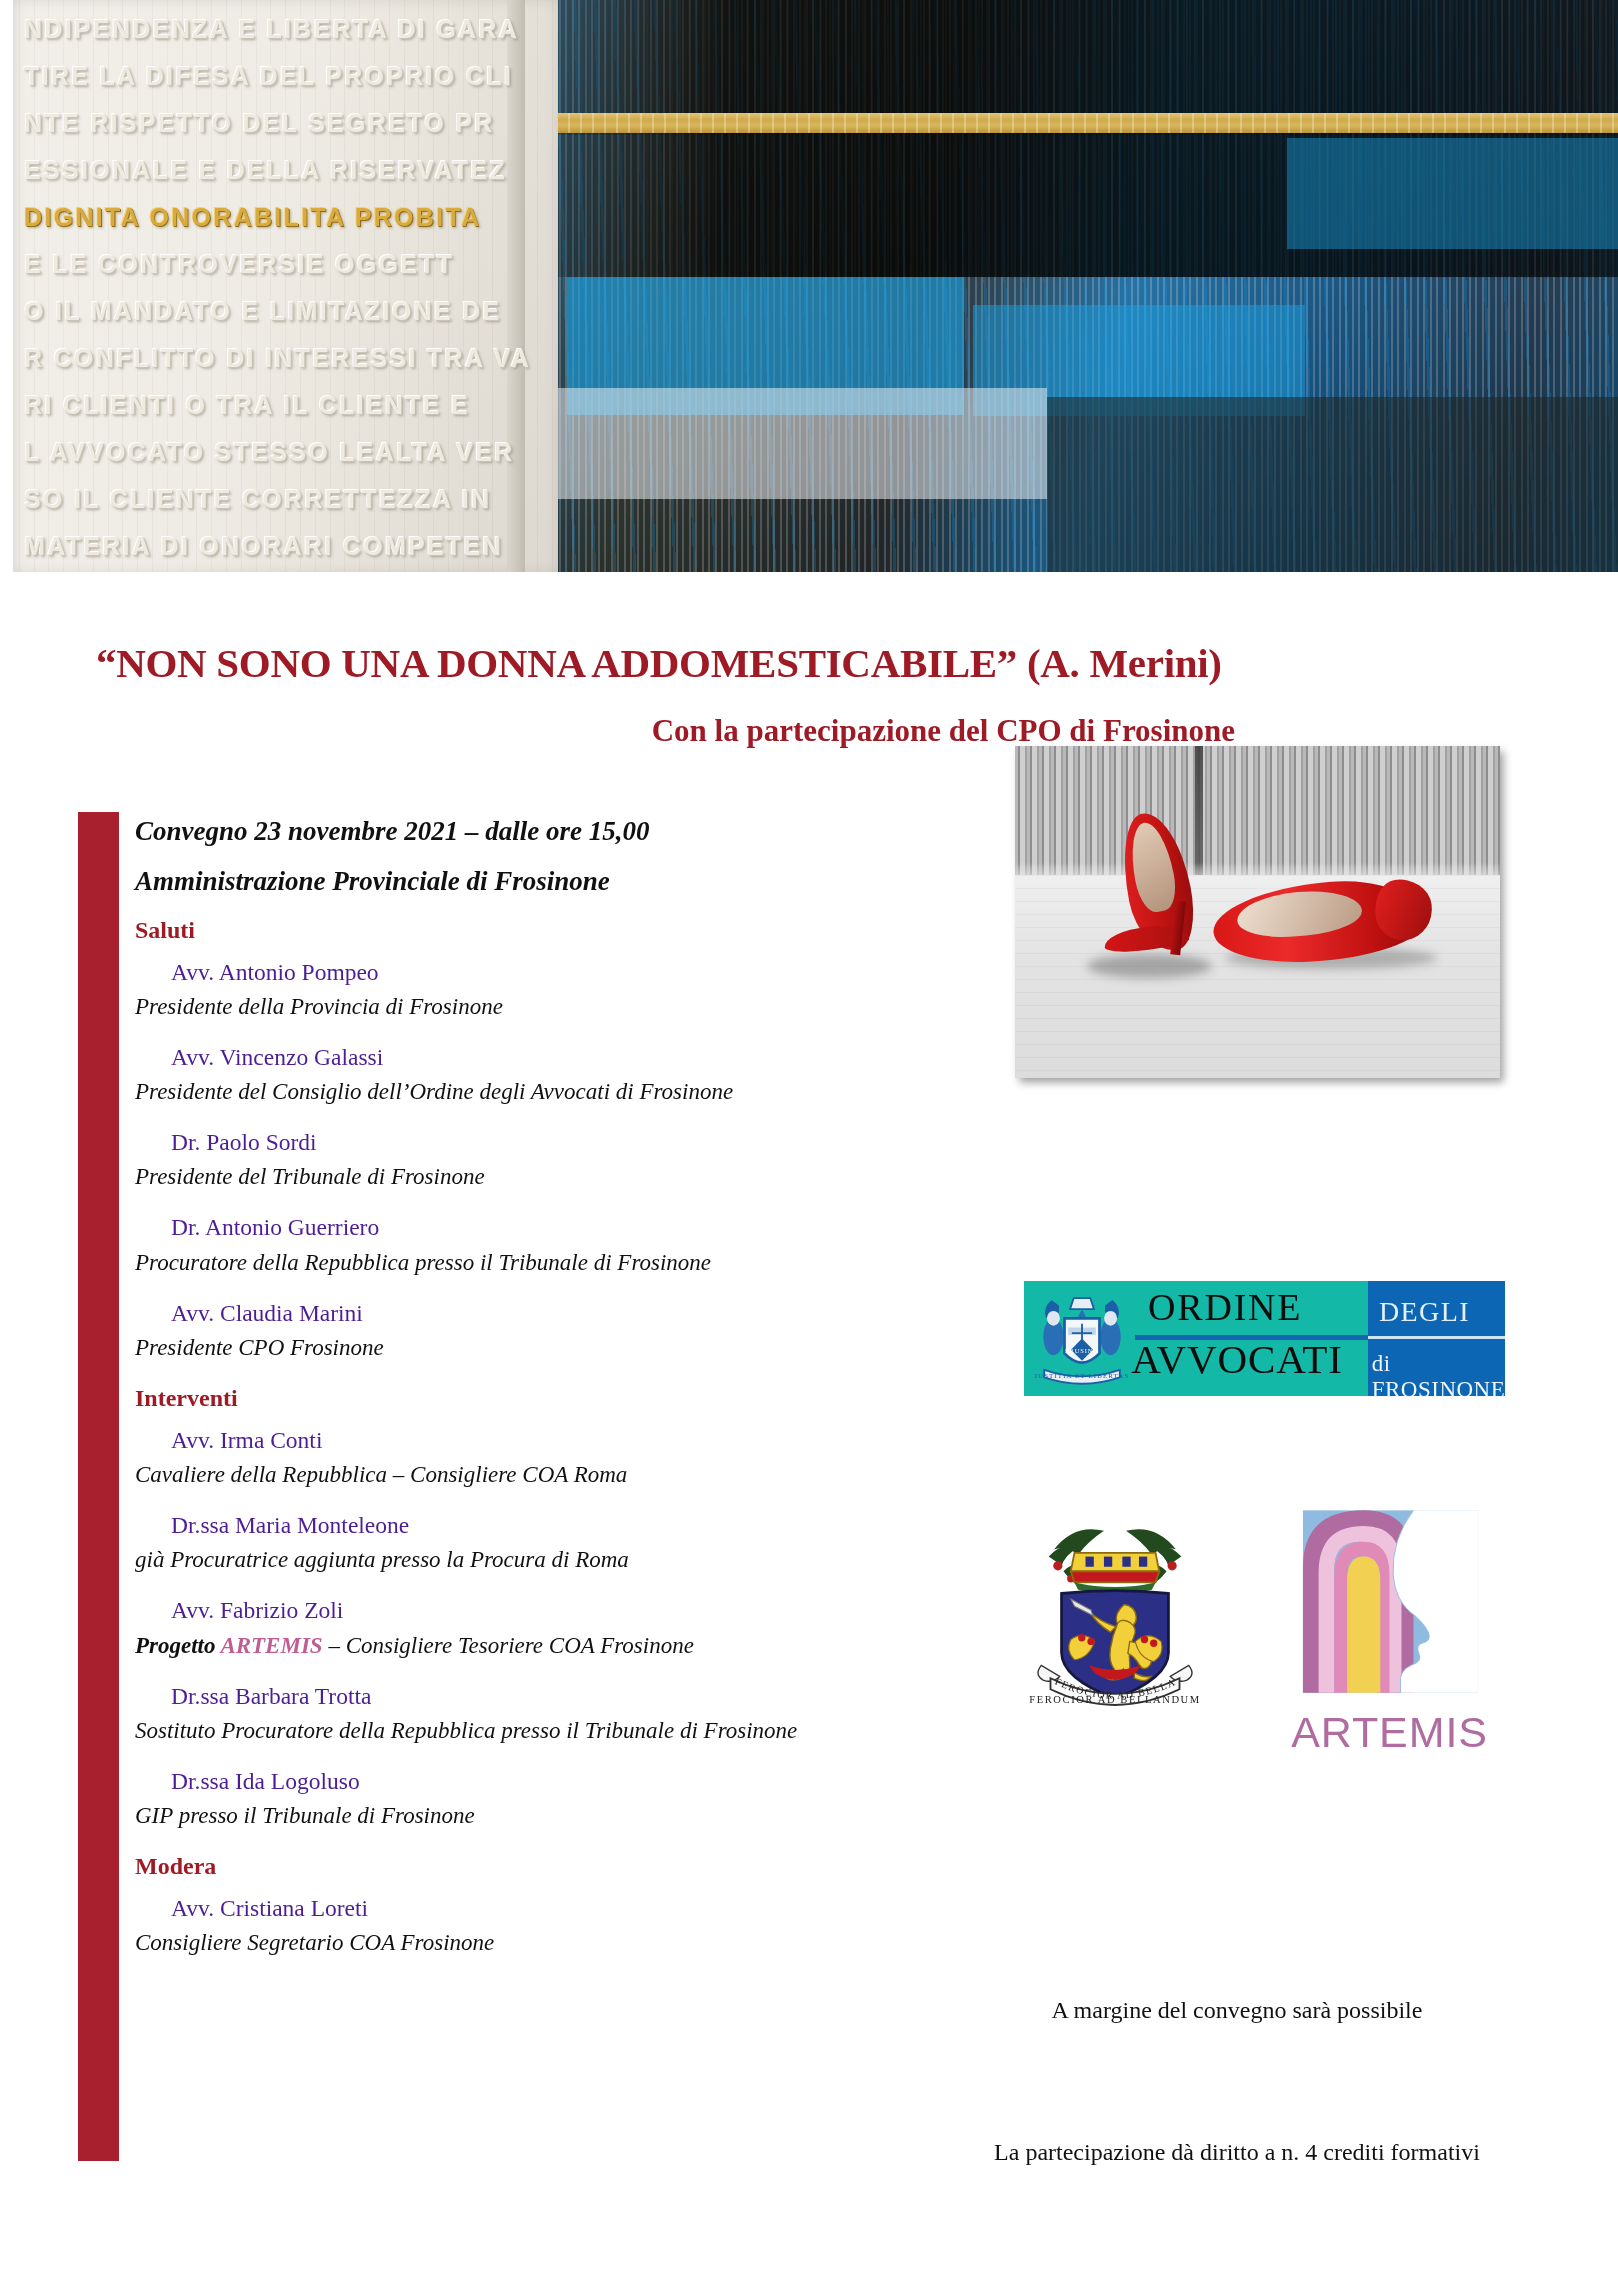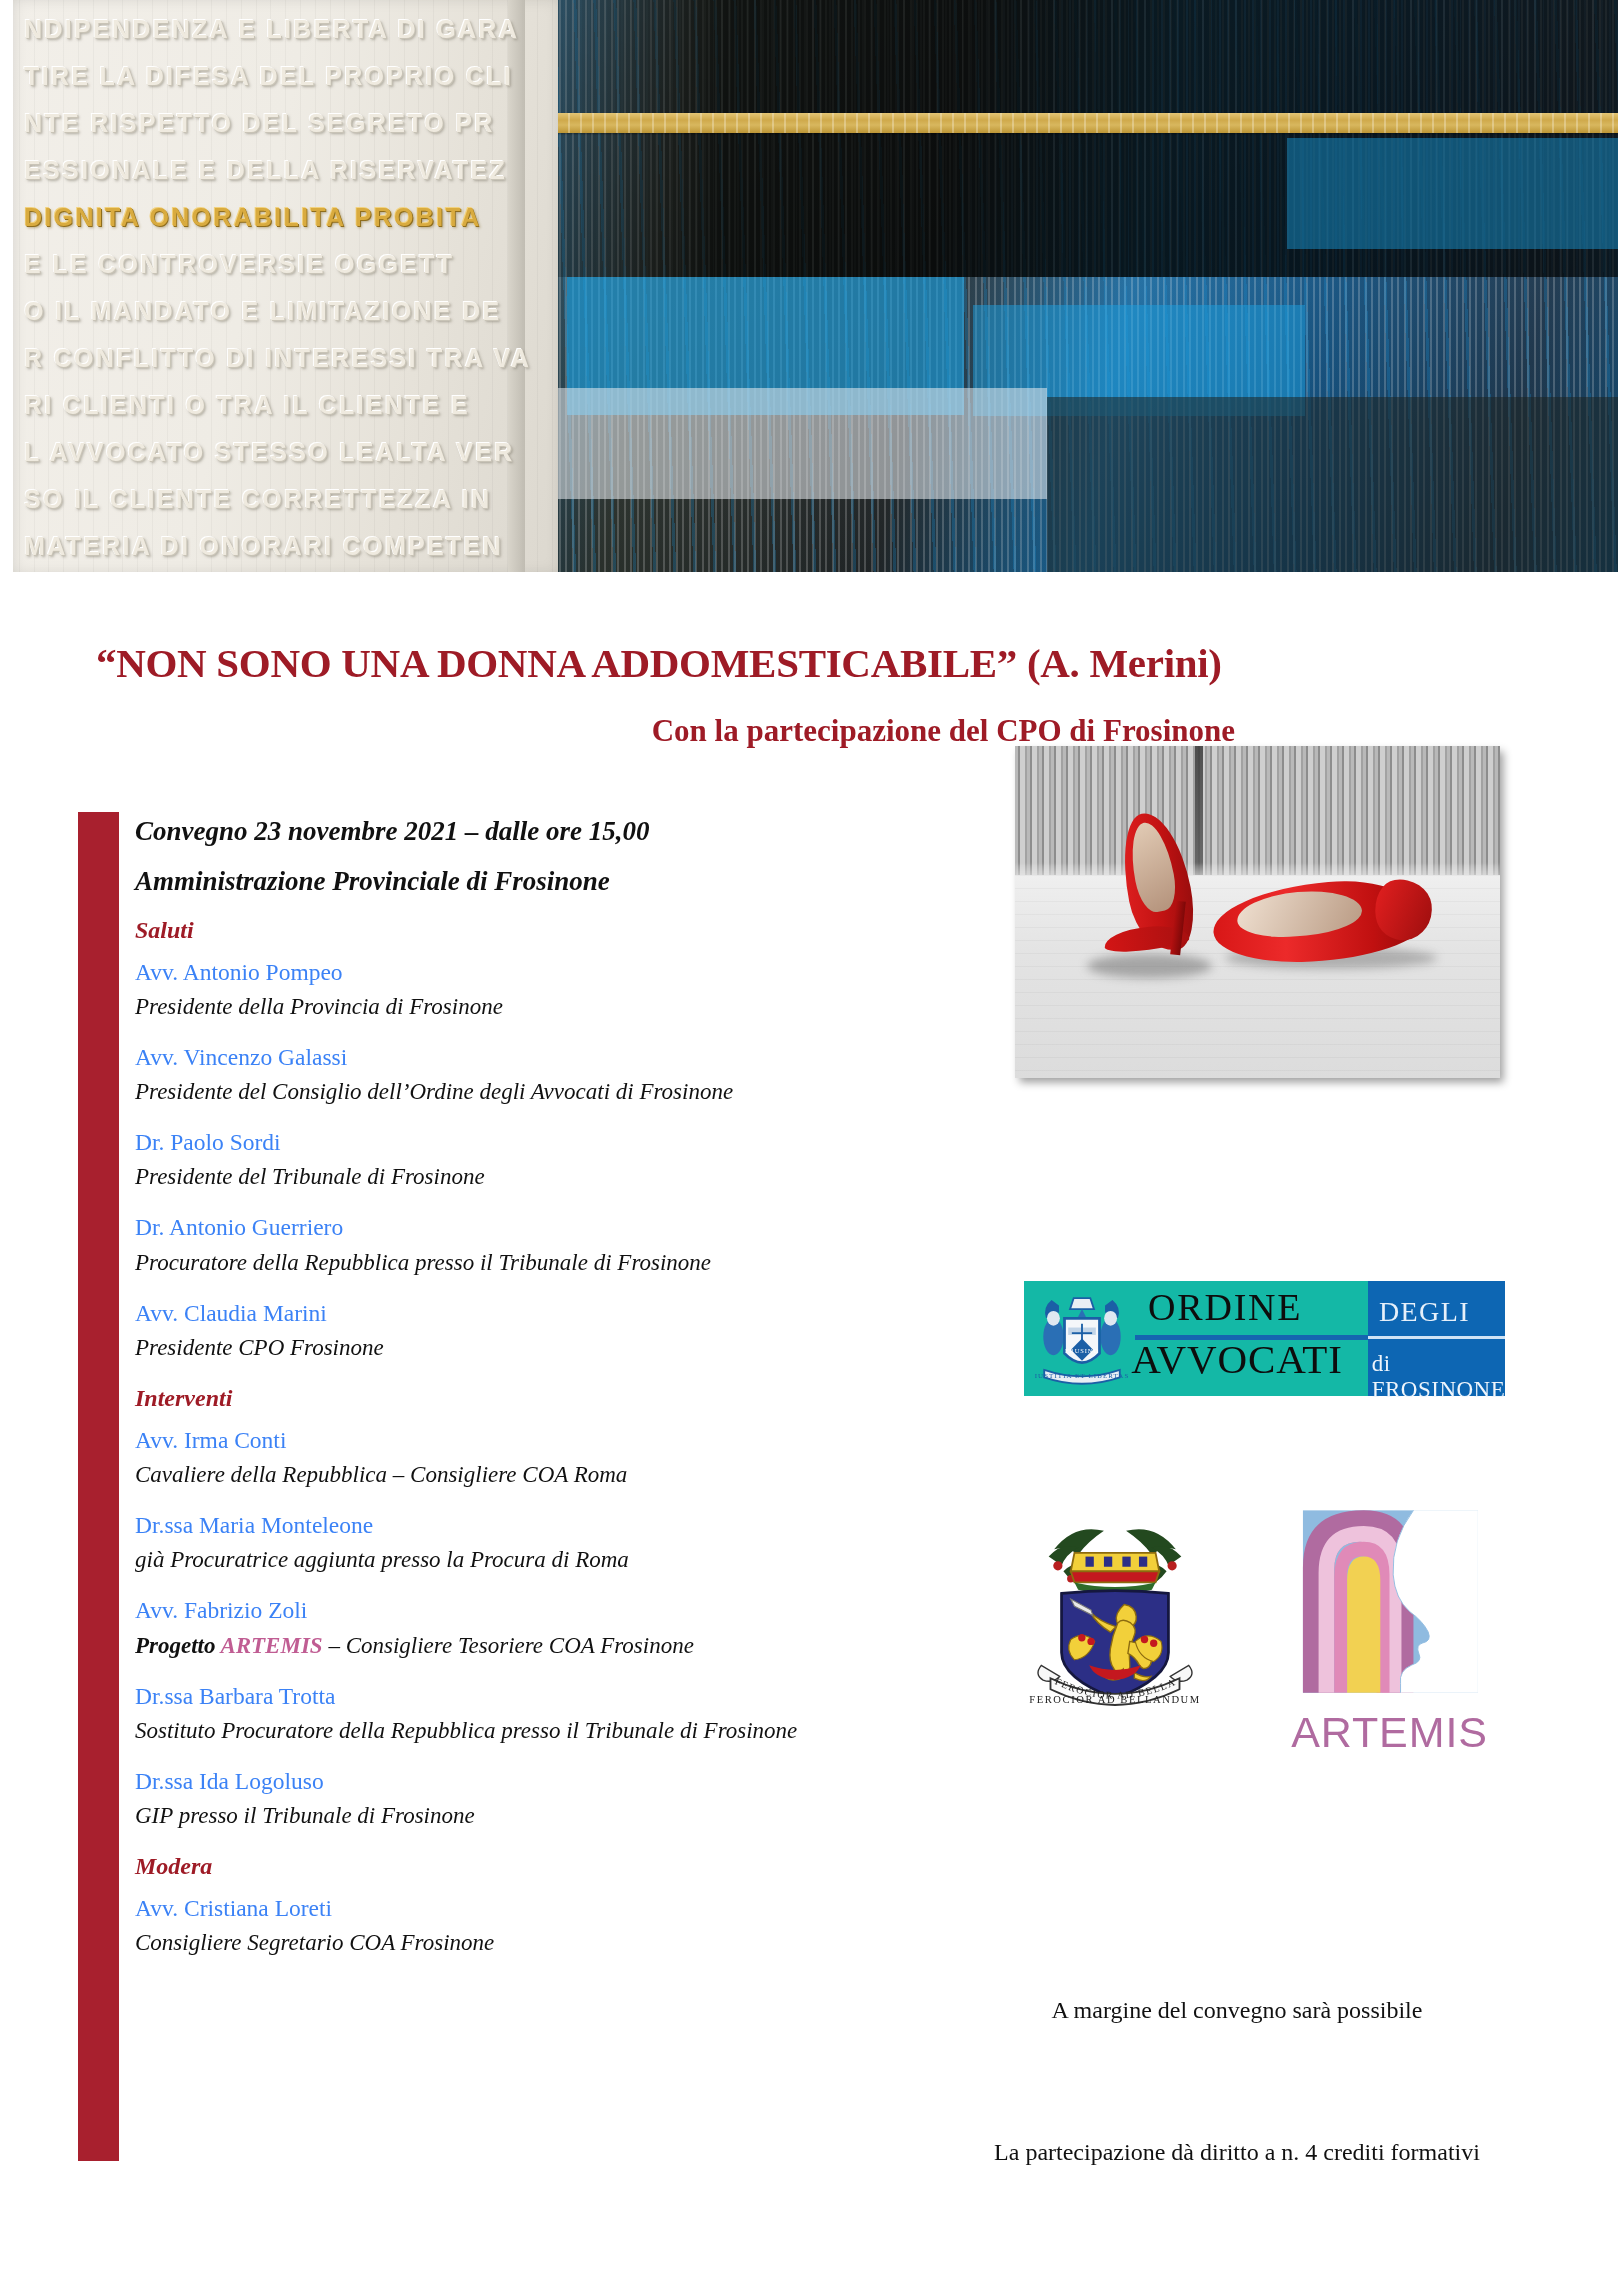--- a/index.html
+++ b/index.html
@@ -62,22 +62,22 @@
     font-weight:700;font-size:41px;letter-spacing:-0.3px;color:#9e1b26;white-space:nowrap;}
   #subtitle{position:absolute;left:127px;top:713px;width:1108px;
     font-weight:700;font-size:31px;color:#9e1b26;text-align:right;}
 
   
   #redbar{position:absolute;left:78px;top:812px;width:41px;height:1349px;background:#a8202e;}
 
   
   #program{position:absolute;left:135px;top:816px;width:517px;}
   .ev-head{font-weight:700;font-style:italic;font-size:27px;color:#111;margin-bottom:19.4px;white-space:nowrap;}
-  .sec{font-weight:700;font-style:italic;font-size:24px;color:#9e1b26;margin:13px 0 11px;}
-  .nm{font-size:23.5px;color:#3b82f6;margin-top:14.8px;}
+  .sec{font-weight:700;font-size:24px;color:#9e1b26;margin:13px 0 11px;}
+  .nm{font-size:23.5px;color:#4c1d95;margin-top:14.8px;margin-left:36px;}
   .rl{font-style:italic;font-size:23px;color:#111;margin-top:8.3px;white-space:nowrap;}
   .rl b{font-weight:700;font-style:italic;}
   .rl .artemis{color:#c05d93;font-weight:700;font-style:italic;}
   .blk{margin-bottom:24px;}
 
   
   #shoes{position:absolute;left:1015px;top:746px;width:485px;height:332px;
     background:#ffffff;box-shadow:3.7px 4.6px 8.3px rgba(0,0,0,.38);overflow:hidden;}
   .sh-wall{position:absolute;left:0;top:0;width:485px;height:140px;
     background:

